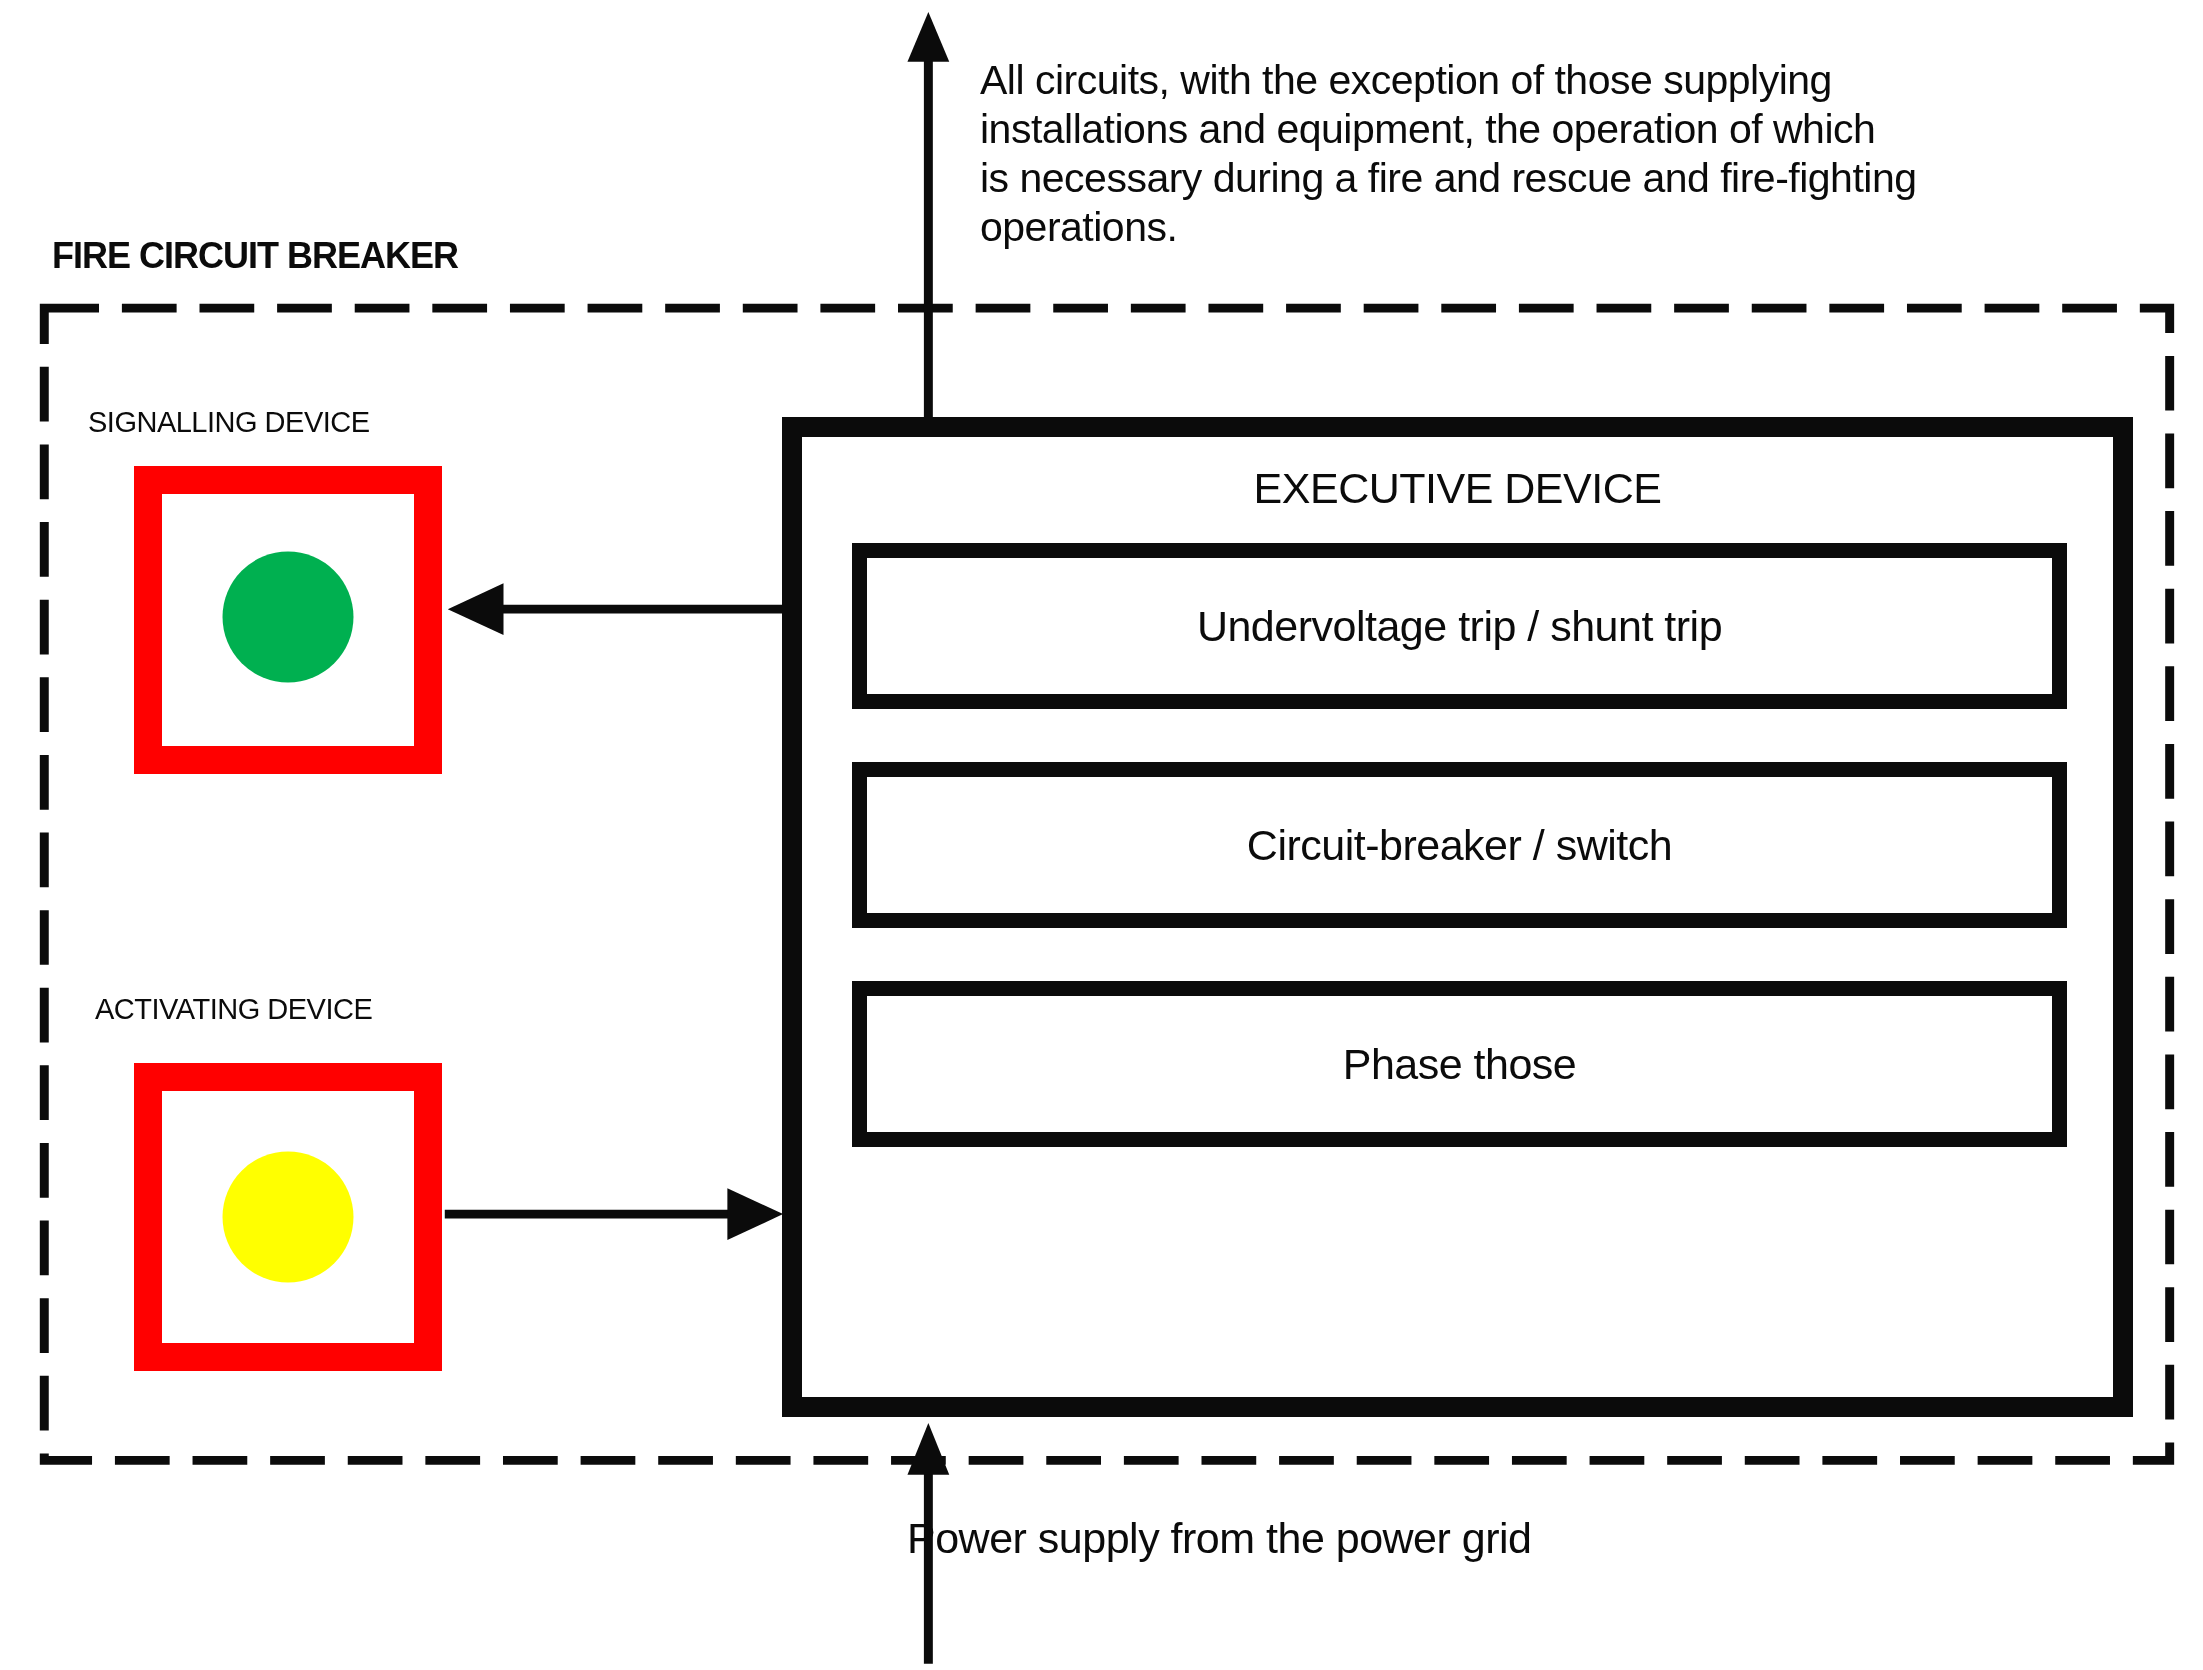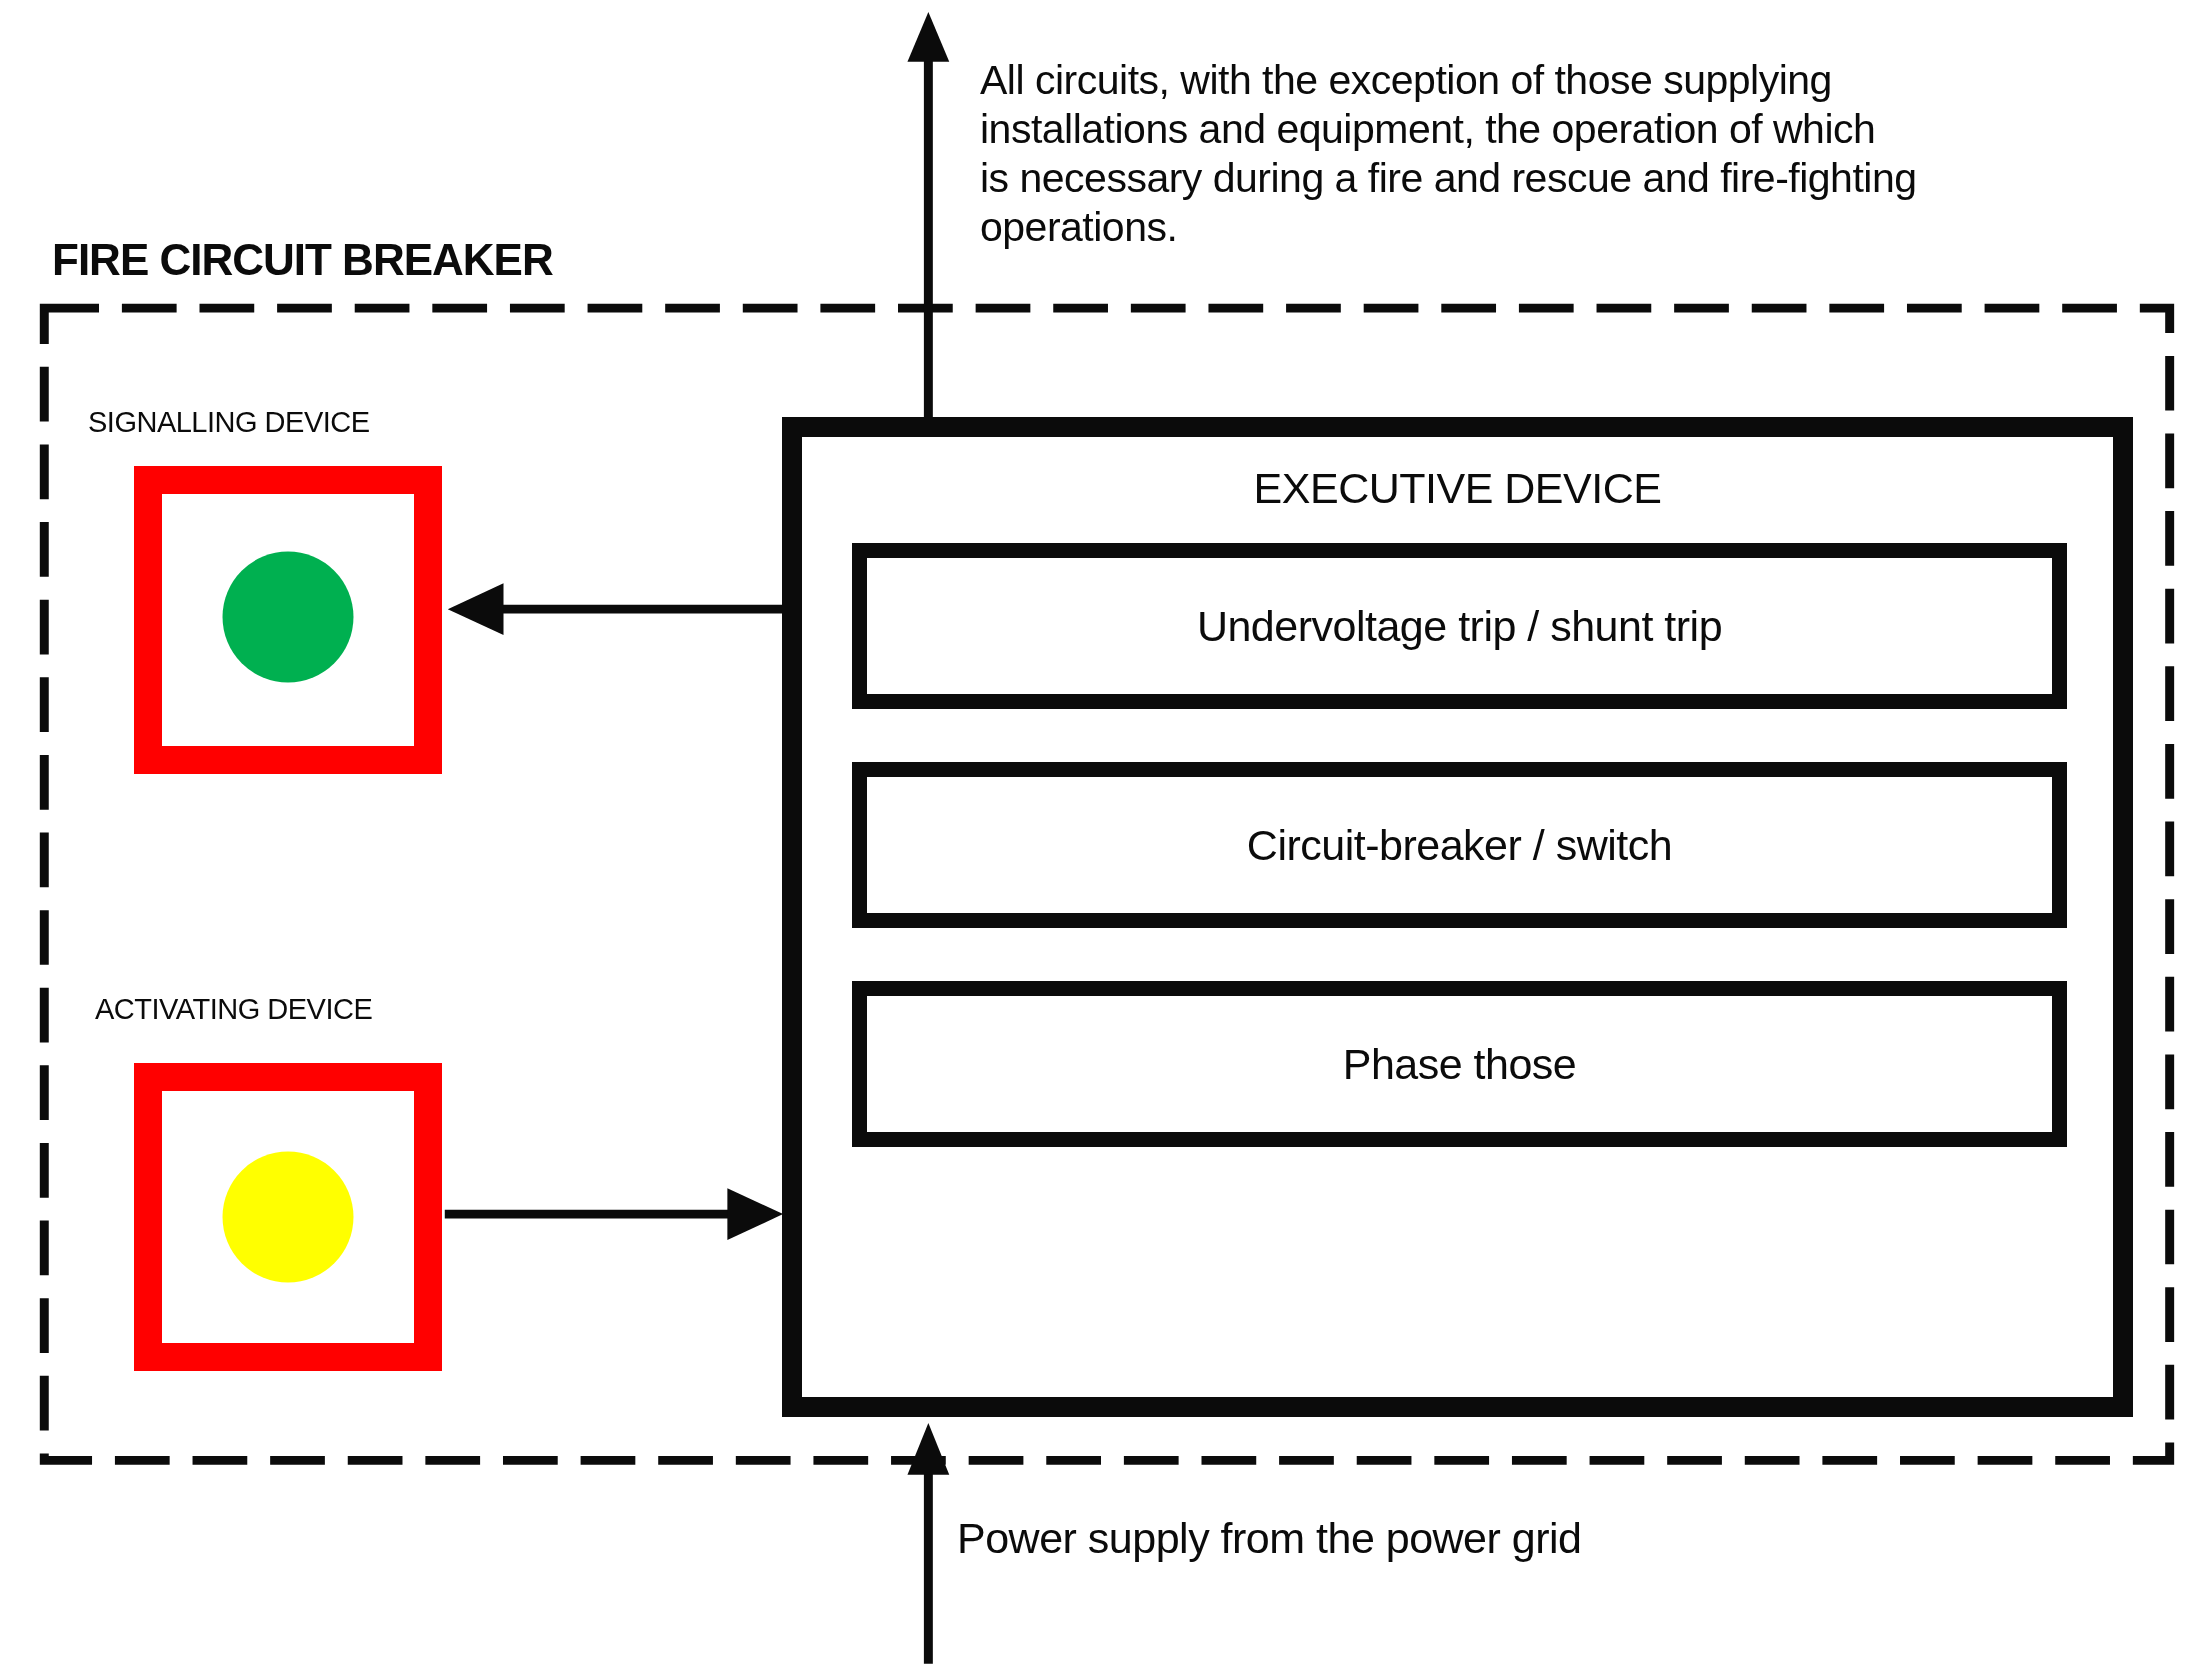--- a/index.html
+++ b/index.html
@@ -9,21 +9,21 @@
     background:#ffffff;
     font-family:"Liberation Sans",sans-serif;
     color:#0b0b0b;
     overflow:hidden;
   }
   .abs{position:absolute;}
   svg.overlay{position:absolute;left:0;top:0;pointer-events:none;}
 
   
   .note-line{white-space:nowrap;font-size:41px;line-height:49px;letter-spacing:-0.5px;}
-  .fcb-label{font-size:44px;font-weight:bold;letter-spacing:-1px;white-space:nowrap;}
+  .fcb-label{font-size:36px;font-weight:bold;letter-spacing:-1px;white-space:nowrap;}
   .dev-label{font-size:29px;letter-spacing:-0.5px;white-space:nowrap;}
   .bottom-note{font-size:43px;letter-spacing:-0.5px;white-space:nowrap;}
 
   
   .device{
     position:absolute;width:308px;height:308px;
     border:28px solid #FF0000;
     box-sizing:border-box;background:#ffffff;
   }
   .device svg{display:block;width:100%;height:100%;}
@@ -104,16 +104,16 @@
       <span class="module-label">Undervoltage trip / shunt trip</span>
     </div>
     <div class="module m2">
       <span class="module-label">Circuit-breaker / switch</span>
     </div>
     <div class="module m3">
       <span class="module-label">Phase those</span>
     </div>
   </div>
 
-  <div class="abs bottom-note" style="left:957px;top:1514px;">Power supply from the power grid</div>
+  <div class="abs bottom-note" style="left:907px;top:1514px;">Power supply from the power grid</div>
 
 </div>
 
 
 </body></html>

